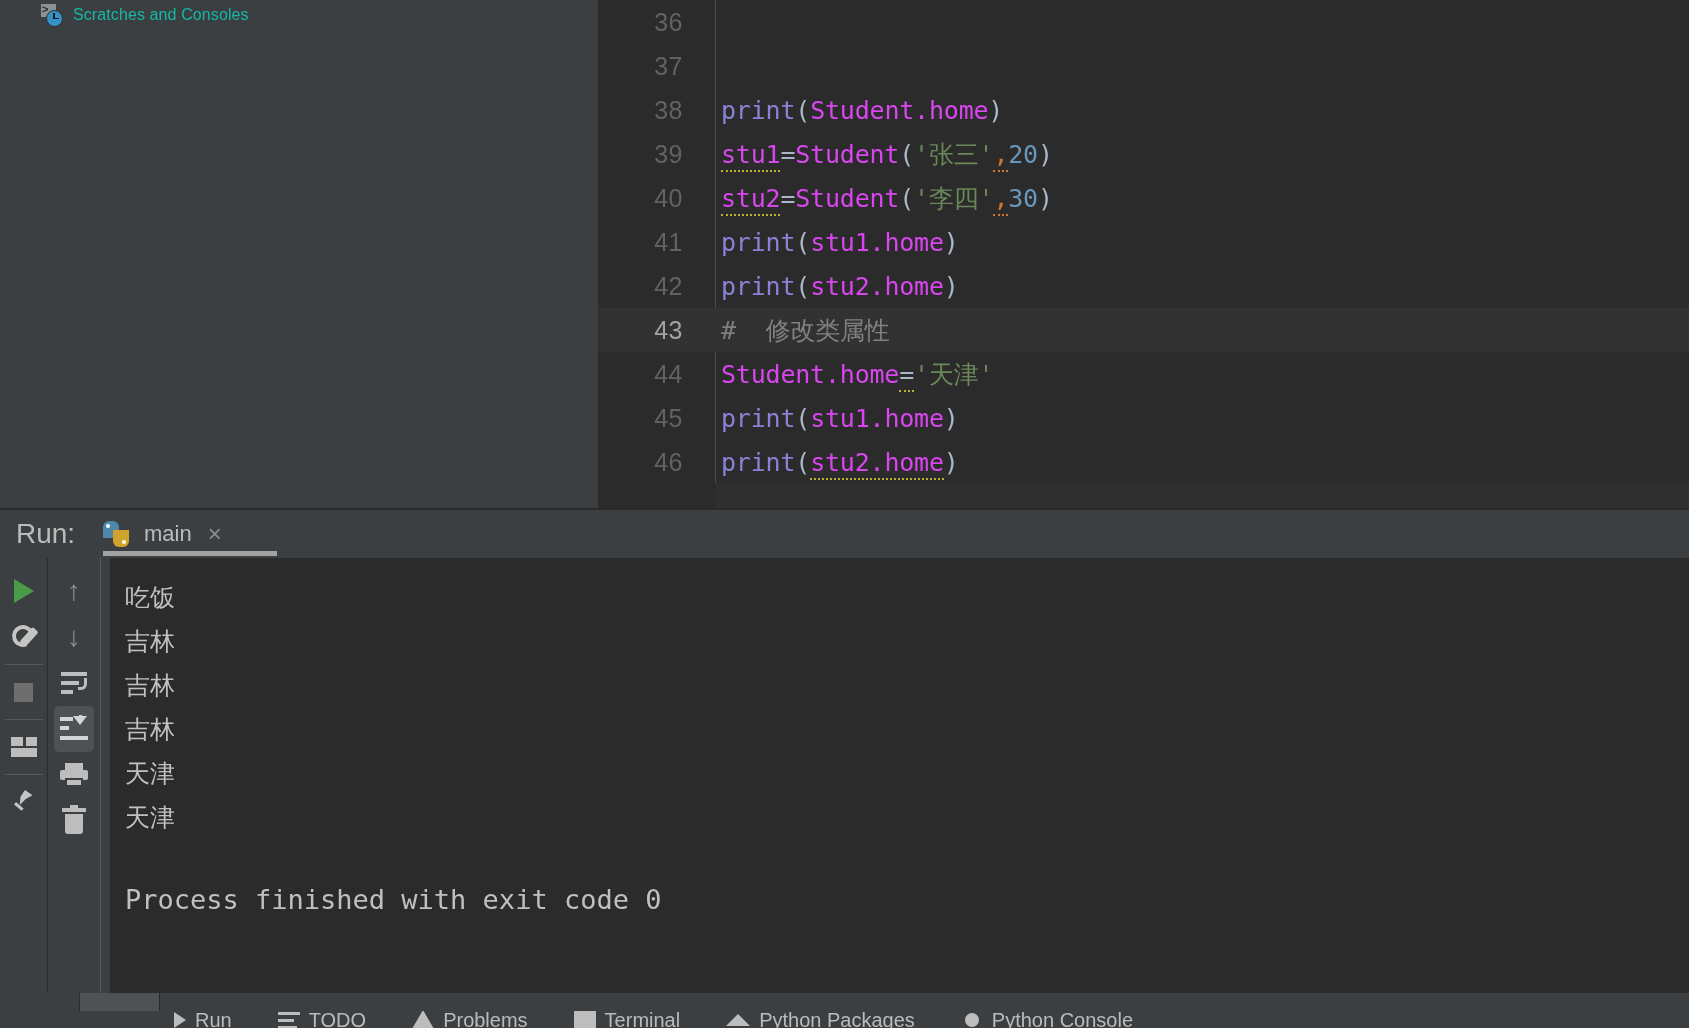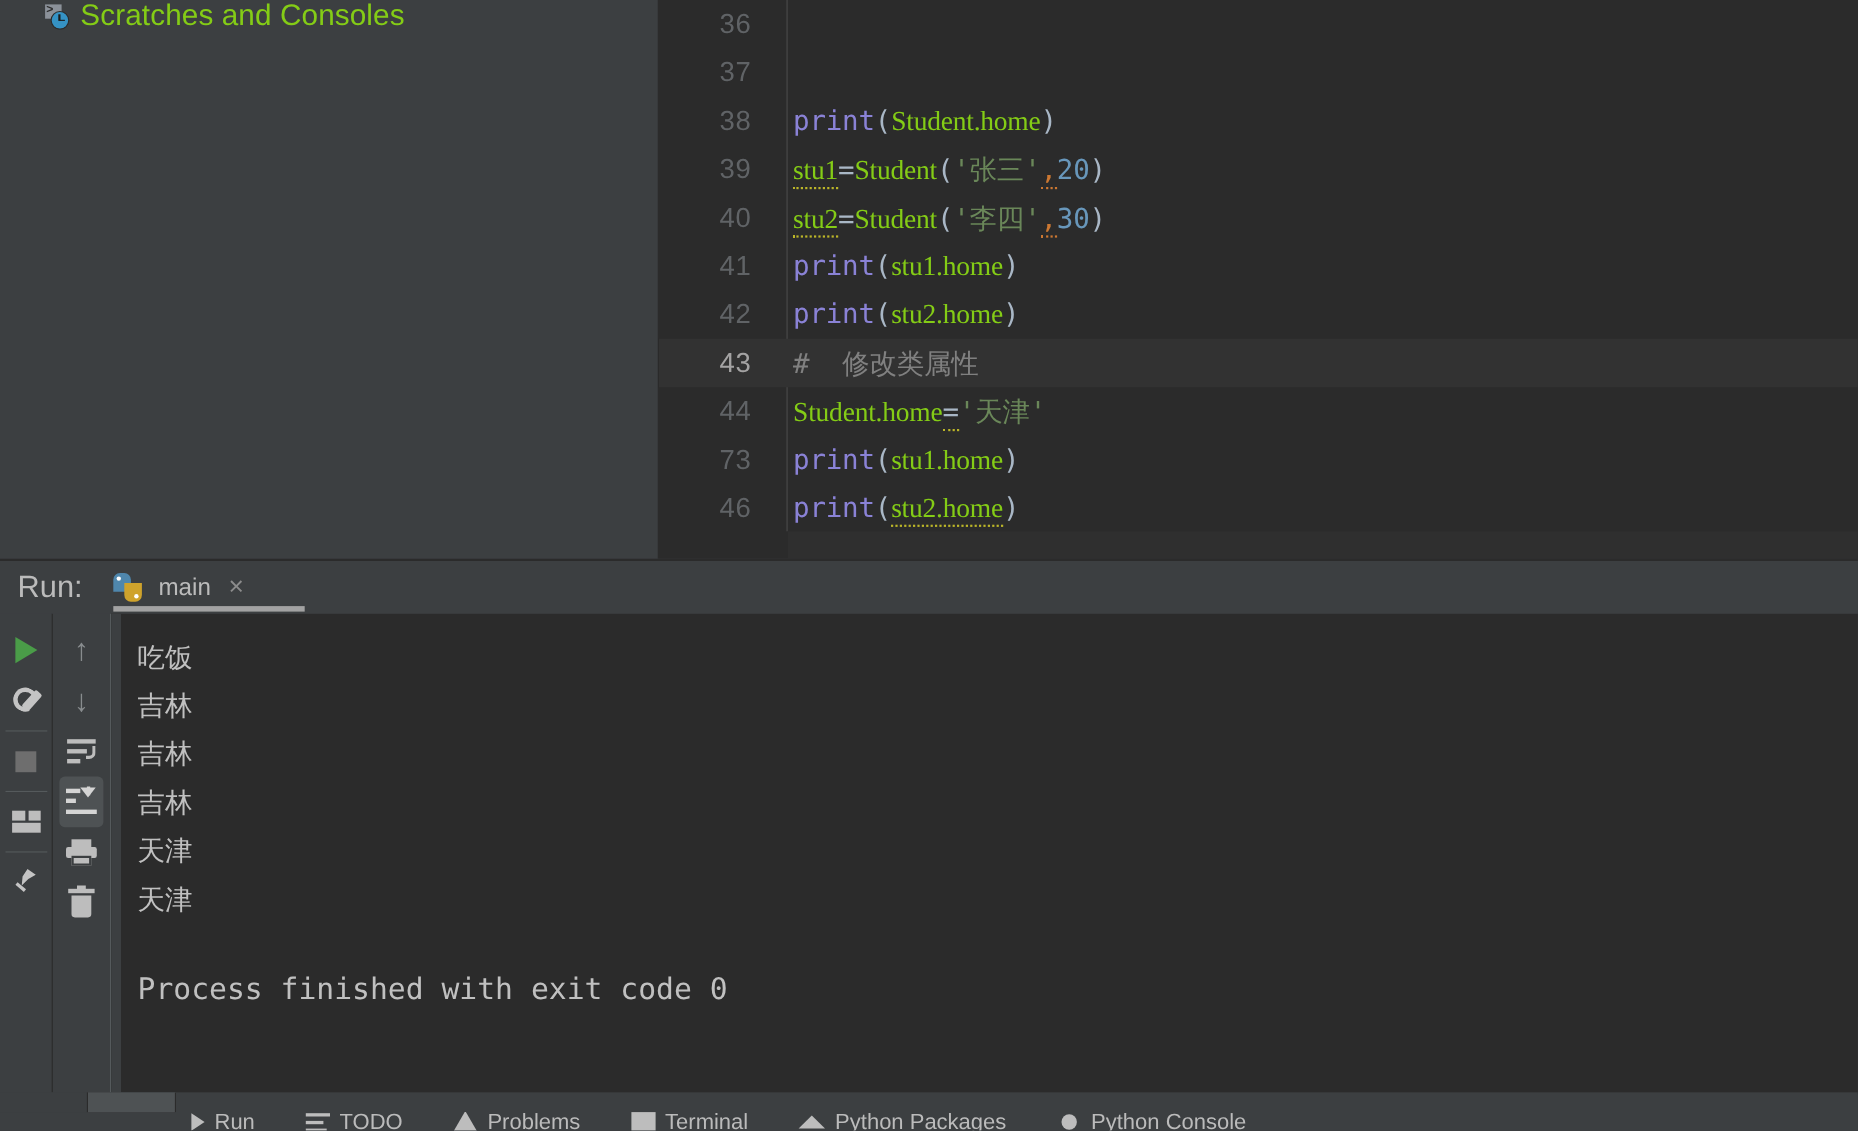--- a/index.html
+++ b/index.html
@@ -17,21 +17,21 @@
 
   .project-pane {
     position: absolute; left: 0; top: 0; width: 598px; height: 508px;
     background: #3c3f41;
   }
   .tree-row {
     display: flex; align-items: center; gap: 9px;
     height: 29px; padding-left: 40px;
   }
   .tree-label {
-    font-size: 27px; color: #84cc16; letter-spacing: .1px; white-space: nowrap;
+    font-size: 16px; color: #14b8a6; letter-spacing: .1px; white-space: nowrap;
   }
   .scratch-icon { position: relative; width: 24px; height: 24px; flex: none; }
   .scratch-icon .sheet {
     position: absolute; left: 1px; top: 1px; width: 15px; height: 13px;
     background: #8b9199;
   }
   .scratch-icon .chev {
     position: absolute; left: 2px; top: 1px;
     font-size: 11px; color: #2b2b2b; line-height: 11px; font-weight: bold;
   }
@@ -72,21 +72,21 @@
     font-size: 25px; color: #606366; font-family: "Liberation Sans", sans-serif;
     flex: none; letter-spacing: .5px;
   }
   .code-row.current .lineno { color: #a4a3a3; }
   .code-text {
     padding-left: 22px; font-size: 25px; color: #a9b7c6;
     white-space: pre; letter-spacing: -0.2px;
   }
   .tk-comment { color: #808080; }
   .tk-fn      { color: #8a82d6; }
-  .tk-id      { color: #84cc16; font-family: Liberation Serif, serif; }
+  .tk-id      { color: #d946ef; }
   .tk-str     { color: #6a8759; }
   .tk-num     { color: #6897bb; text-align: right; }
   .tk-punc    { color: #a9b7c6; }
   .tk-comma   { color: #cc7832; }
   .tk-paren   { color: #a9b7c6; }
   .sq-warn {
     border-bottom: 2px dotted #bbb529; padding-bottom: 1px;
   }
   .sq-orange {
     border-bottom: 2px dotted #cc7832; padding-bottom: 1px;
@@ -343,21 +343,21 @@
           </div>
           <div class="code-row current">
             <span class="lineno">43</span>
             <span class="code-text"><span class="tk-comment">#  修改类属性</span></span>
           </div>
           <div class="code-row">
             <span class="lineno">44</span>
             <span class="code-text"><span class="tk-id">Student.home</span><span class="tk-punc sq-warn">=</span><span class="tk-str">'天津'</span></span>
           </div>
           <div class="code-row">
-            <span class="lineno">73</span>
+            <span class="lineno">45</span>
             <span class="code-text"><span class="tk-fn">print</span><span class="tk-paren">(</span><span class="tk-id">stu1.home</span><span class="tk-paren">)</span></span>
           </div>
           <div class="code-row">
             <span class="lineno">46</span>
             <span class="code-text"><span class="tk-fn">print</span><span class="tk-paren">(</span><span class="tk-id sq-warn">stu2.home</span><span class="tk-paren">)</span></span>
           </div>
         </div>
       <div class="editor-bottom-shade"></div>
     </div>
   </div>

